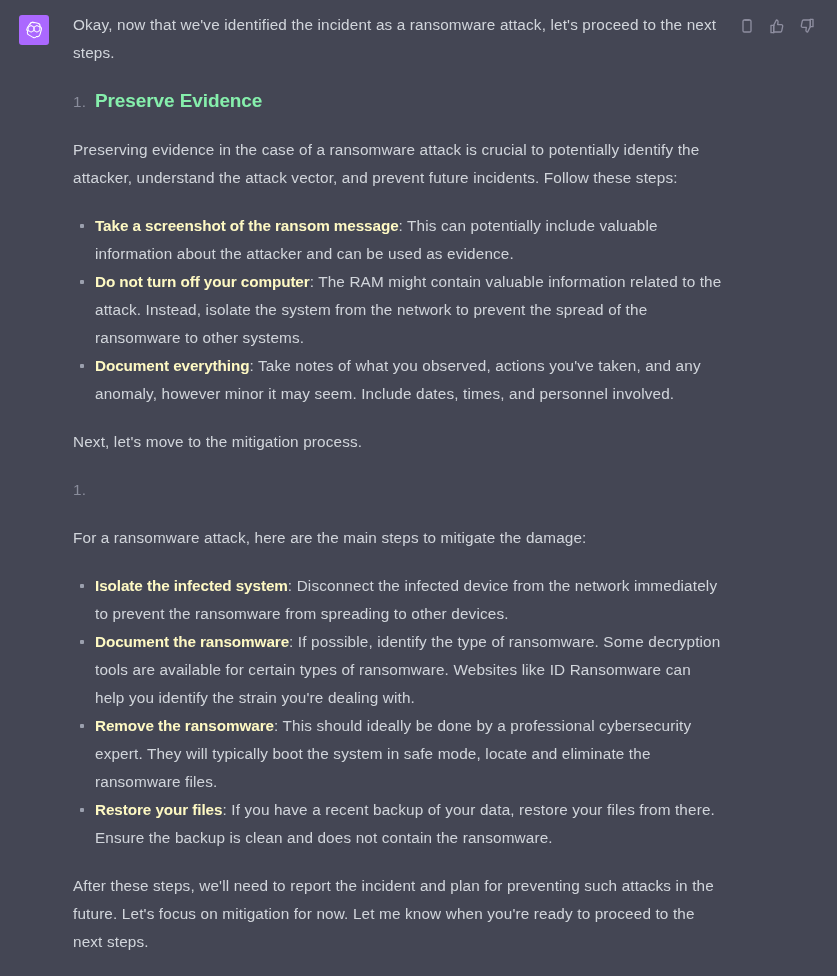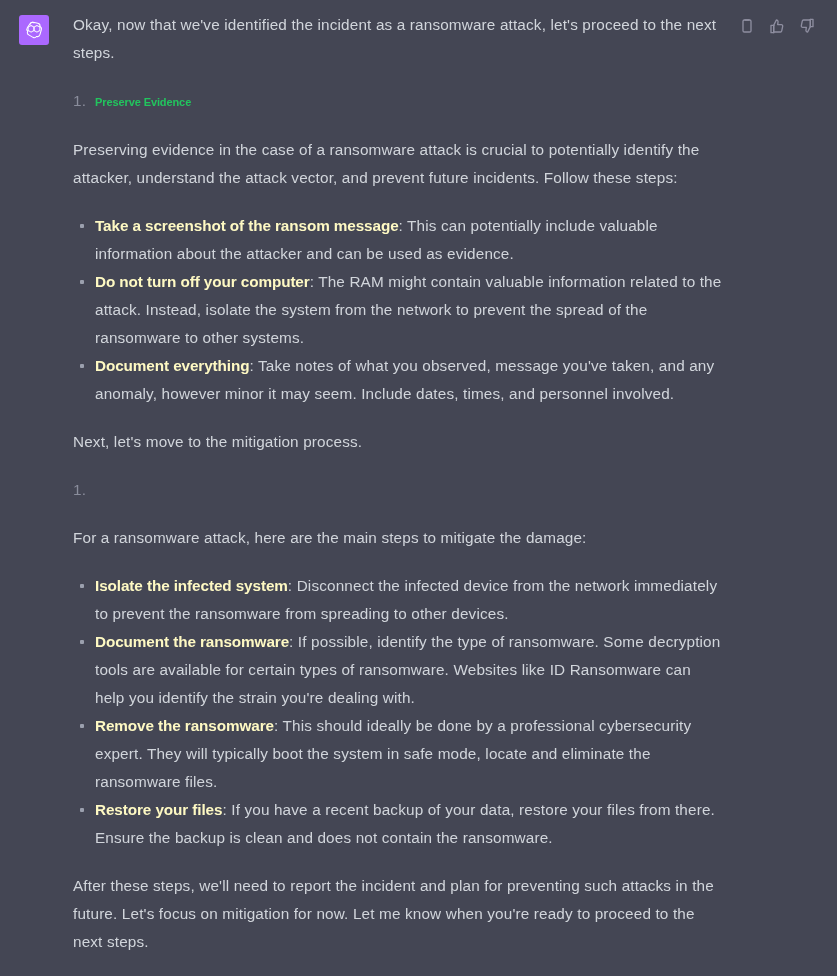--- a/index.html
+++ b/index.html
@@ -81,22 +81,22 @@
   }
   .num-marker {
     color: #8a8d9c;
     font-size: 15.3px;
     width: 22px;
     flex: 0 0 22px;
     line-height: 28px;
   }
   .num-title {
     font-weight: bold;
-    color: #22c55e;
-    font-size: 11px;
+    color: #86efac;
+    font-size: 19px;
     line-height: 28px;
     letter-spacing: -0.1px;
   }
 
   
   ul.blist { list-style: none; margin: 0; padding: 0; }
   ul.blist li {
     position: relative;
     padding-left: 22px;
     line-height: 28px;
@@ -183,21 +183,21 @@
     <div class="spacer-md"></div>
 
     <ul class="blist">
       <li>
         <b>Take a screenshot of the ransom message</b><span>: This can potentially include valuable information about the attacker and can be used as evidence.</span>
       </li>
       <li>
         <b>Do not turn off your computer</b><span>: The RAM might contain valuable information related to the attack. Instead, isolate the system from the network to prevent the spread of the ransomware to other systems.</span>
       </li>
       <li>
-        <b>Document everything</b><span>: Take notes of what you observed, message you've taken, and any anomaly, however minor it may seem. Include dates, times, and personnel involved.</span>
+        <b>Document everything</b><span>: Take notes of what you observed, actions you've taken, and any anomaly, however minor it may seem. Include dates, times, and personnel involved.</span>
       </li>
     </ul>
 
     <div class="spacer-md"></div>
 
     <p class="para">Next, let's move to the mitigation process.</p>
 
     <div class="spacer-lg"></div>
 
     <div class="num-item">

